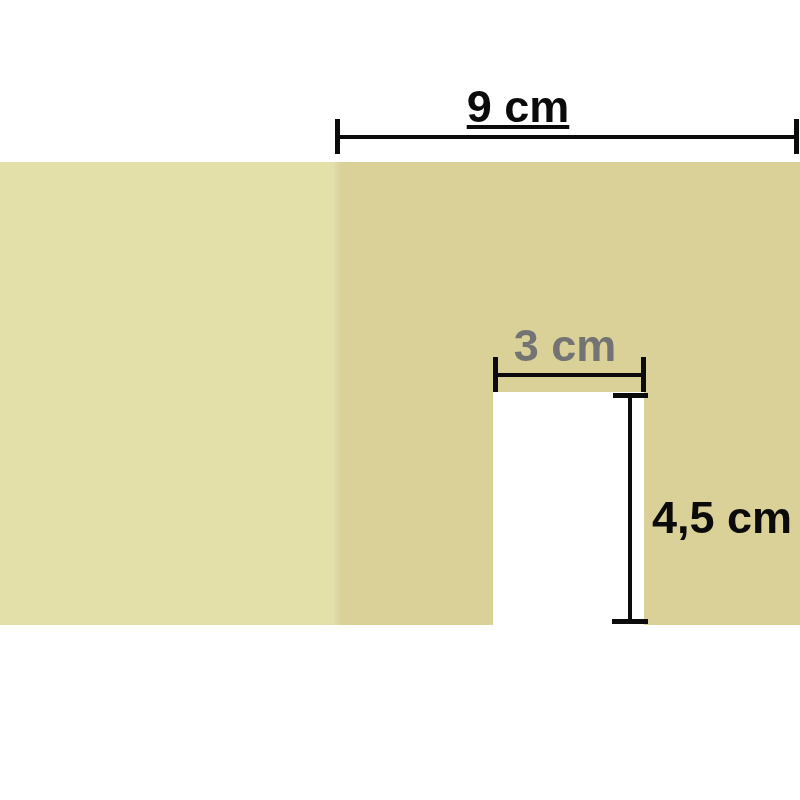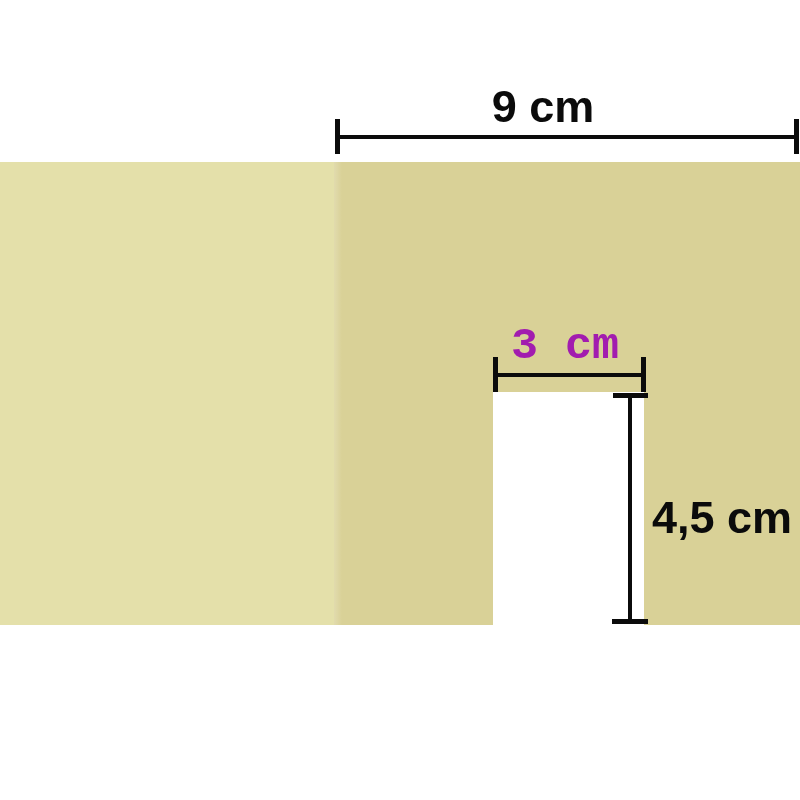--- a/index.html
+++ b/index.html
@@ -51,25 +51,25 @@
 
   <div class="panel" style="left: 334px; top: 162px; width: 466px; height: 463px; background-color: rgb(217, 209, 151);"></div>
 
   <div class="panel-seam"></div>
 
   <div class="panel" style="left: 493px; top: 392px; width: 151px; height: 233px; background-color: rgb(255, 255, 255);"></div>
 
   <div class="dim-piece" style="left: 337px; top: 135px; width: 459px; height: 4px; background-color: rgb(11, 11, 11);"></div>
   <div class="dim-piece" style="left: 335px; top: 119px; width: 5px; height: 35px; background-color: rgb(11, 11, 11);"></div>
   <div class="dim-piece" style="left: 794px; top: 119px; width: 5px; height: 35px; background-color: rgb(11, 11, 11);"></div>
-  <div class="dim-label" style="left: 443px; top: 84px; width: 200px; height: 46px; color: rgb(11, 11, 11);">9 cm</div>
+  <div class="dim-label" style="left: 418px; top: 84px; width: 200px; height: 46px; color: rgb(11, 11, 11); text-decoration: underline;">9 cm</div>
 
   <div class="dim-piece" style="left: 495px; top: 373px; width: 149px; height: 4px; background-color: rgb(11, 11, 11);"></div>
   <div class="dim-piece" style="left: 493px; top: 357px; width: 5px; height: 35px; background-color: rgb(11, 11, 11);"></div>
   <div class="dim-piece" style="left: 641px; top: 357px; width: 5px; height: 35px; background-color: rgb(11, 11, 11);"></div>
-  <div class="dim-label" style="left: 465px; top: 324px; width: 200px; height: 44px; color: #a21caf; font-family: Liberation Mono, monospace;">3 cm</div>
+  <div class="dim-label" style="left: 465px; top: 324px; width: 200px; height: 44px; color: #737373;">3 cm</div>
 
   <div class="dim-piece" style="left: 628px; top: 395px; width: 4px; height: 227px; background-color: rgb(11, 11, 11);"></div>
   <div class="dim-piece" style="left: 613px; top: 393px; width: 35px; height: 5px; background-color: rgb(11, 11, 11);"></div>
   <div class="dim-piece" style="left: 612px; top: 619px; width: 36px; height: 5px; background-color: rgb(11, 11, 11);"></div>
   <div class="dim-label" style="left: 622px; top: 495px; width: 200px; height: 46px; color: rgb(11, 11, 11);">4,5 cm</div>
 
 </div>
 
 </body></html>

